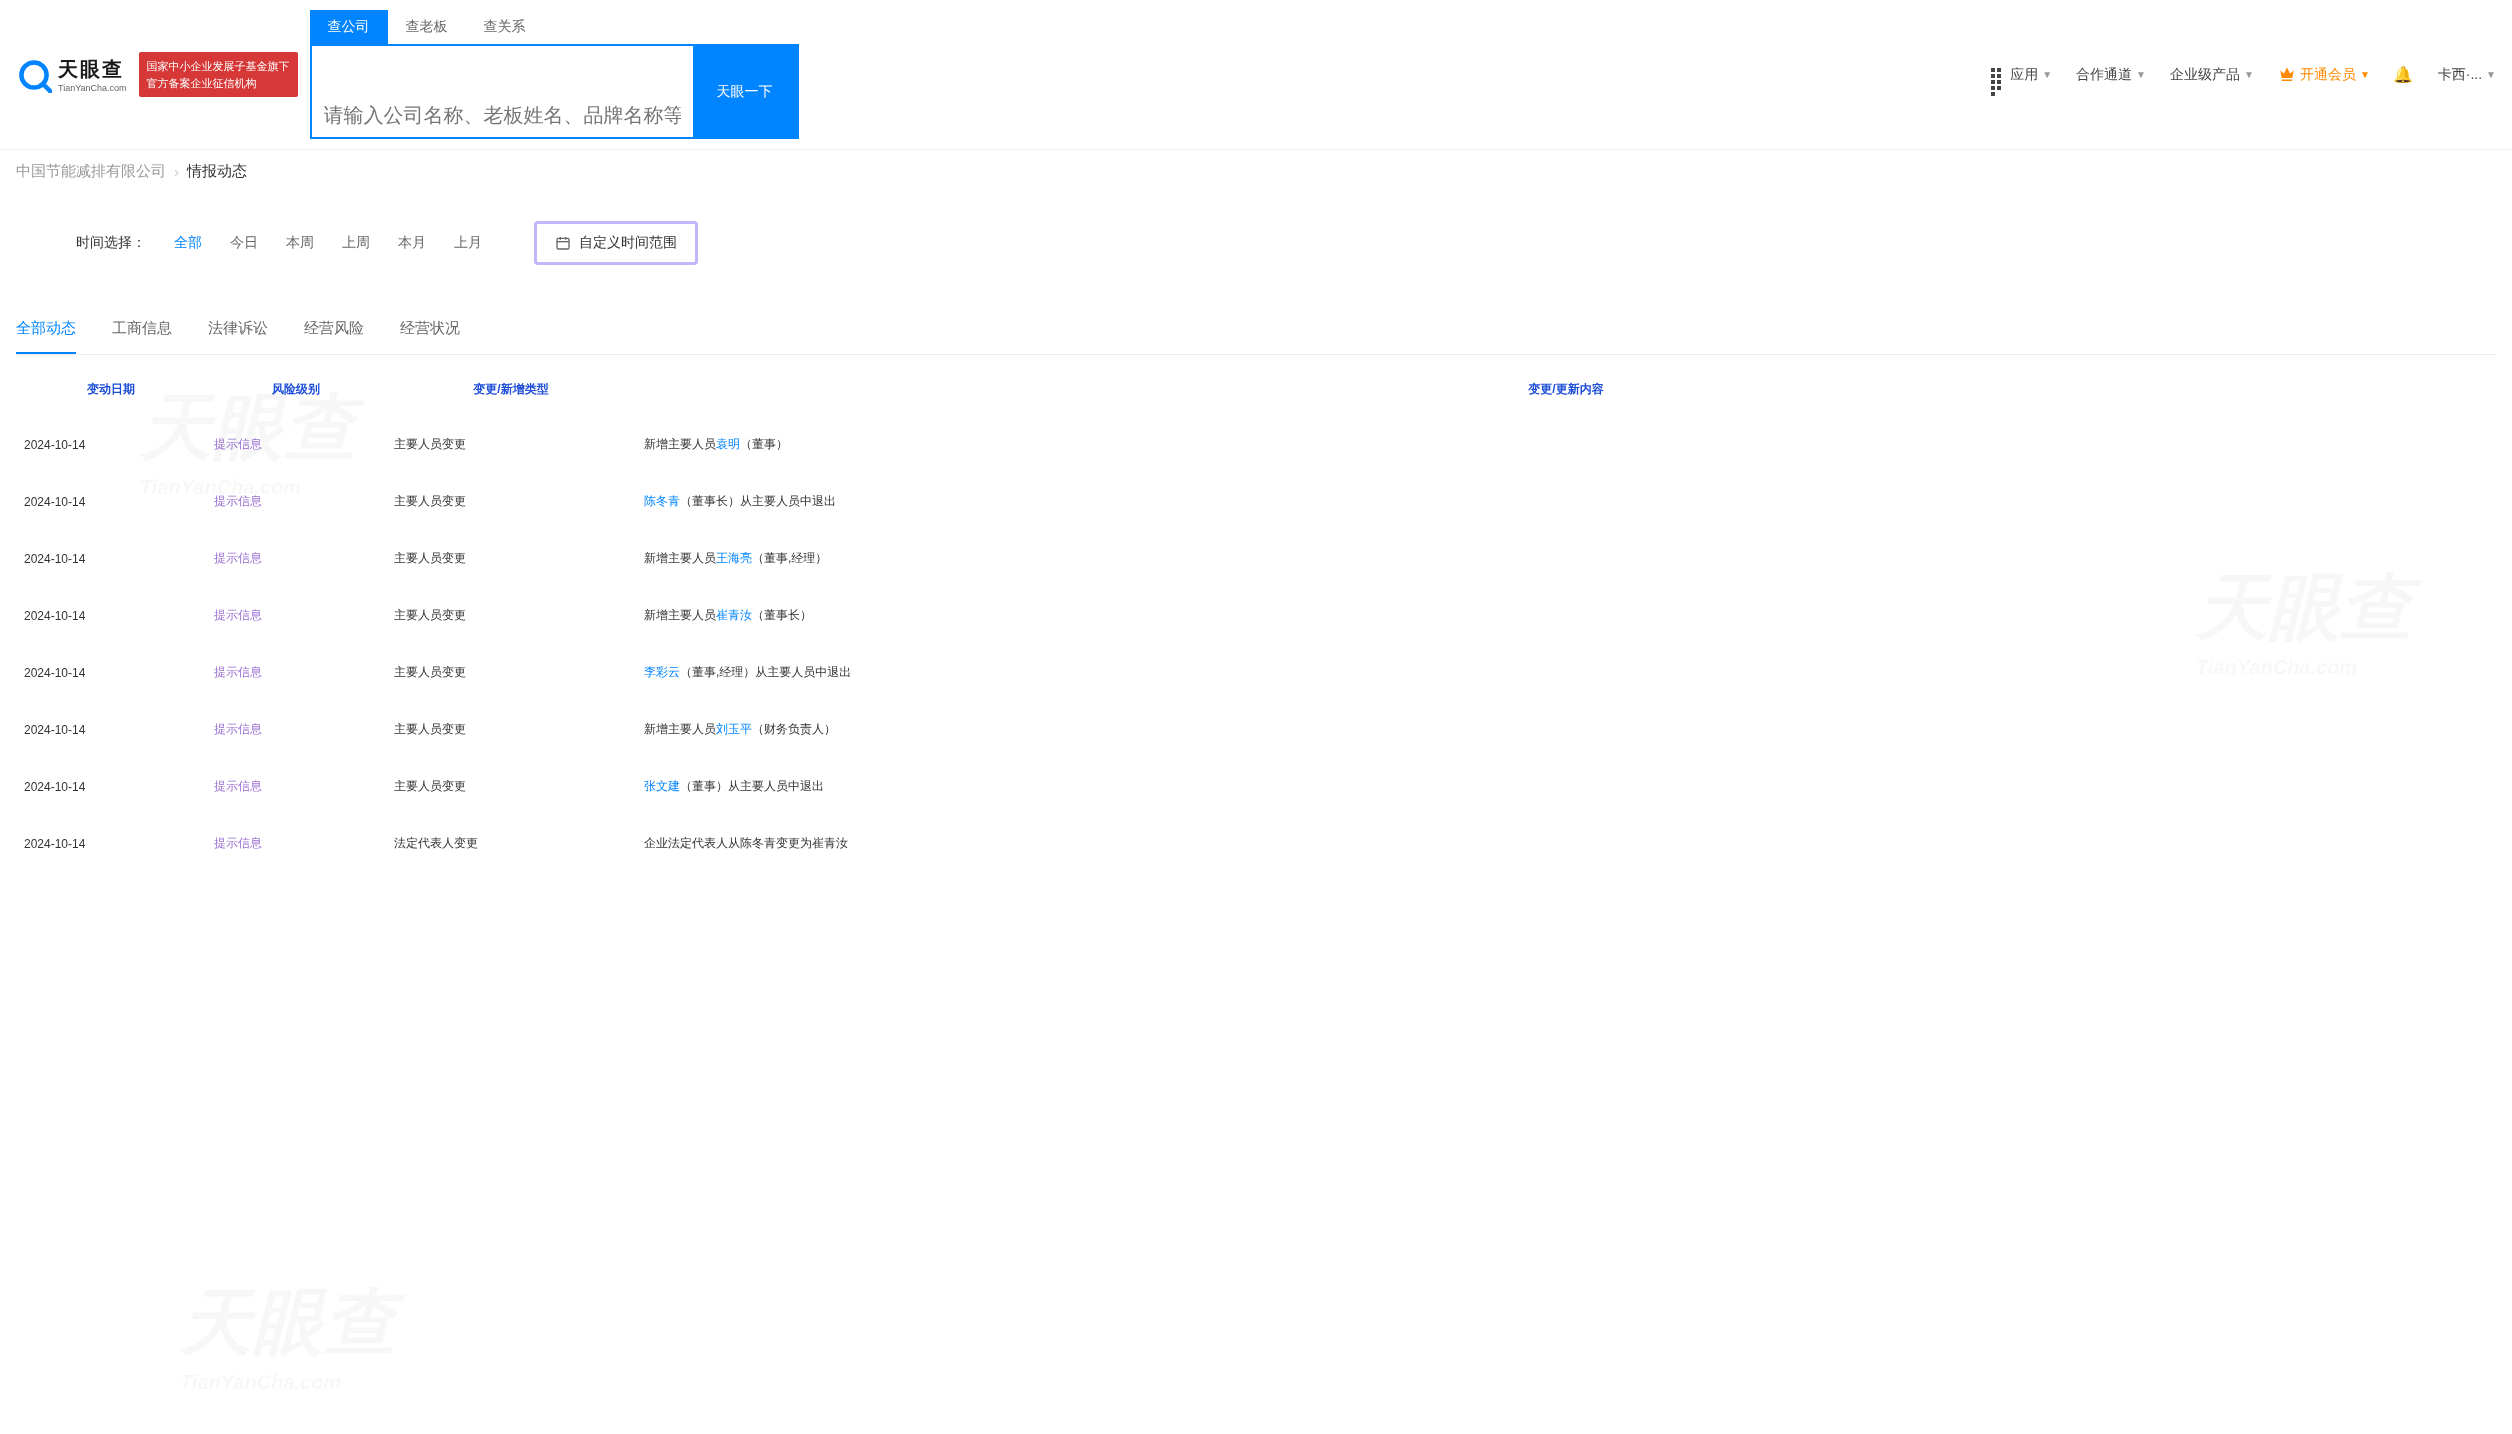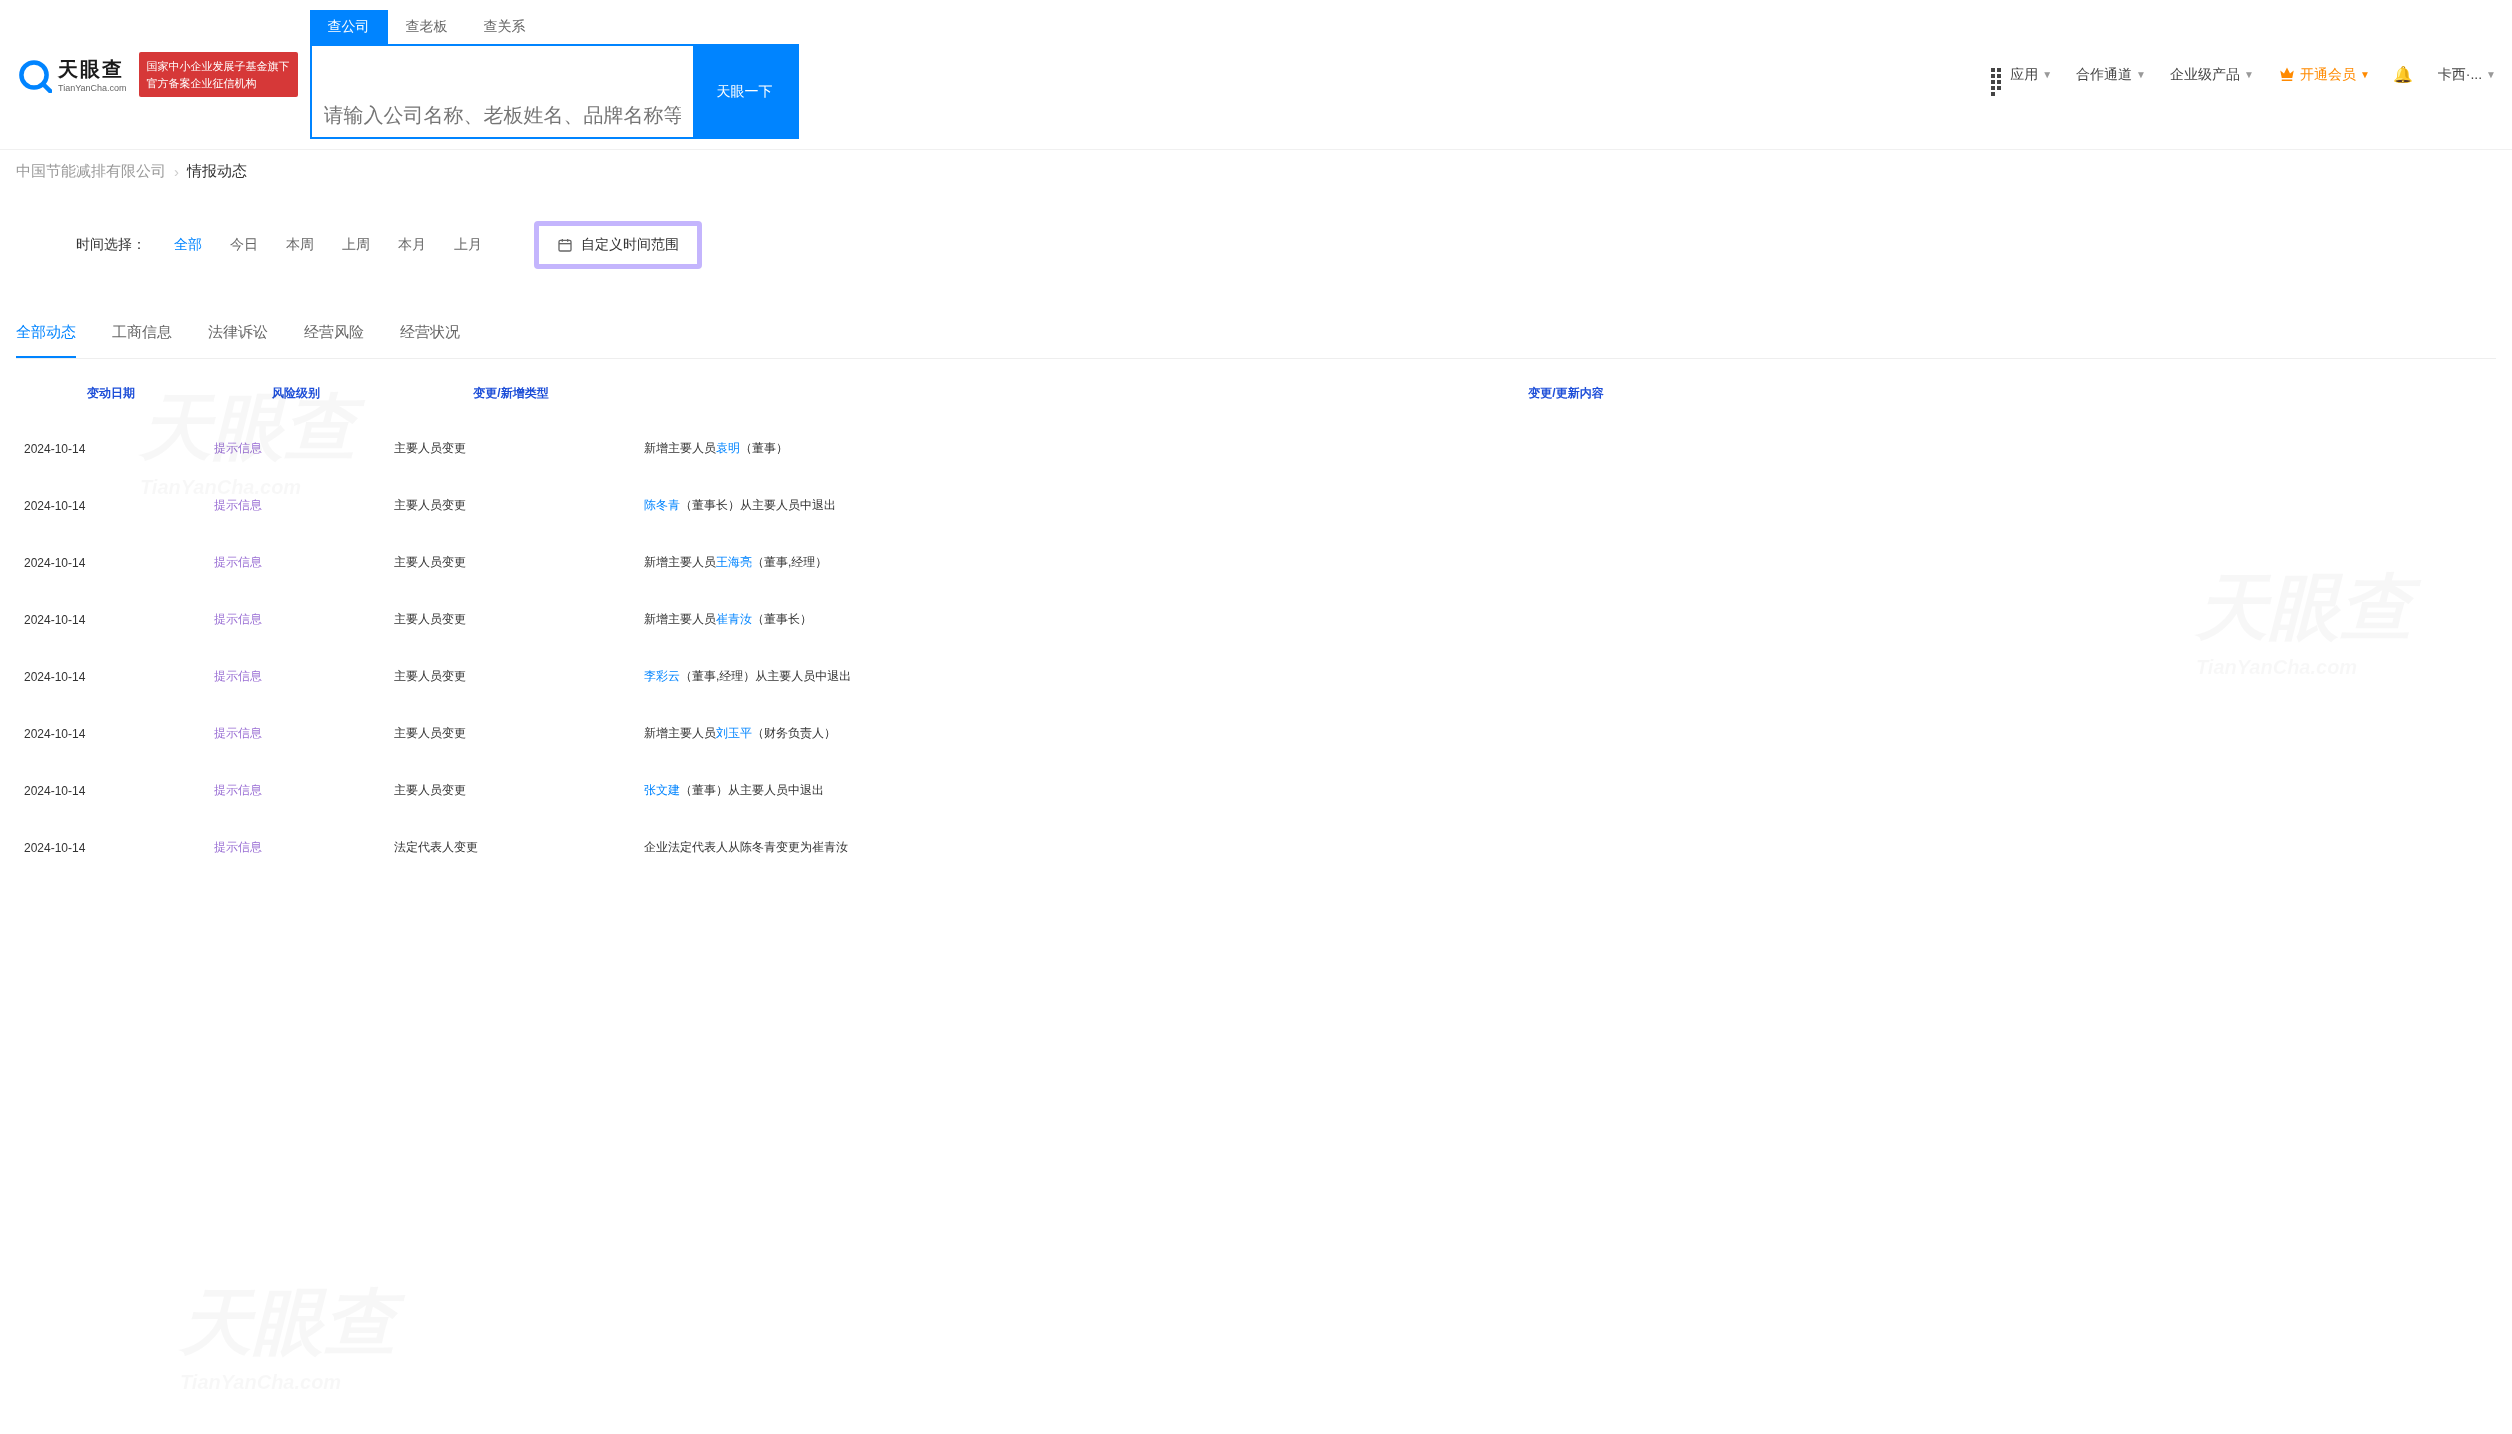--- a/index.html
+++ b/index.html
@@ -28,21 +28,21 @@
 .breadcrumb { padding: 12px 16px; font-size: 15px; color: #999; display: flex; align-items: center; gap: 8px; }
 .bc-current { color: #333; }
 .bc-sep { color: #ccc; }
 
 .content { padding: 0 16px; }
 
 .filter-row { display: flex; align-items: center; gap: 28px; padding: 28px 24px; background: #fff; }
 .filter-label { color: #333; padding-left: 36px; }
 .filter-opt { color: #666; cursor: pointer; }
 .filter-opt.active { color: #0084ff; }
-.custom-range { display: flex; align-items: center; gap: 8px; border: 5px solid #c4b5fd; padding: 10px 18px; border-radius: 4px; cursor: pointer; margin-left: 24px; color: #333; }
+.custom-range { display: flex; align-items: center; gap: 8px; border: 3px solid #c4b5fd; padding: 10px 18px; border-radius: 4px; cursor: pointer; margin-left: 24px; color: #333; }
 .cal-icon { width: 16px; height: 16px; }
 
 .tabs { display: flex; gap: 36px; padding: 18px 0 0 0; border-bottom: 1px solid #eee; text-align: right; }
 .tab { padding: 8px 0 14px 0; cursor: pointer; color: #666; font-size: 15px; }
 .tab.active { color: #0084ff; border-bottom: 2px solid #0084ff; font-weight: 500; }
 
 table { width: 100%; border-collapse: collapse; margin-top: 8px; }
 th { text-align: center; padding: 18px 8px; font-weight: 600; color: #1d4ed8; font-size: 12px; }
 td { padding: 20px 8px; color: #333; font-size: 12px; }
 .col-date { width: 190px; }

